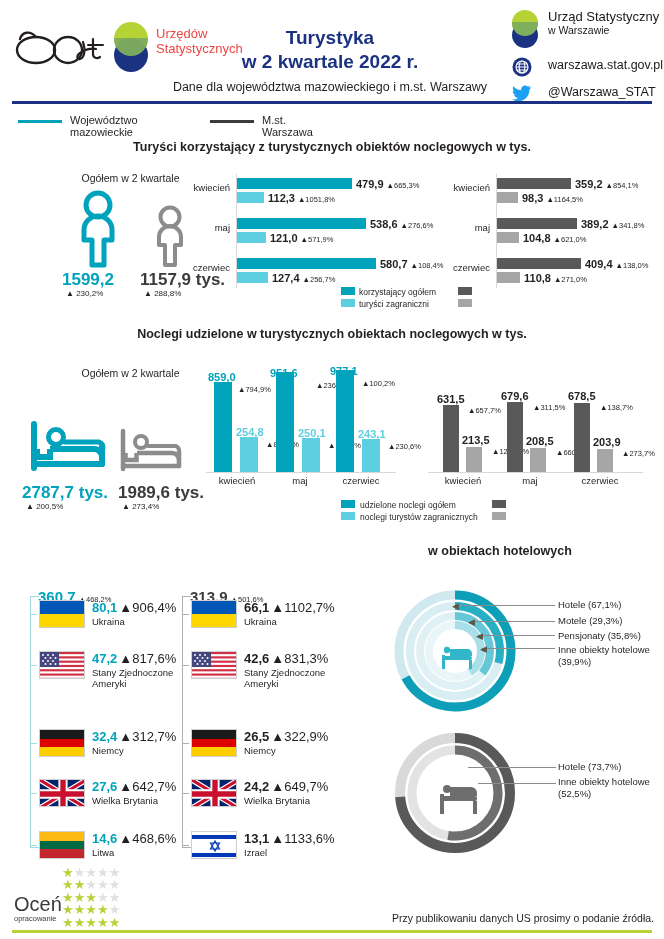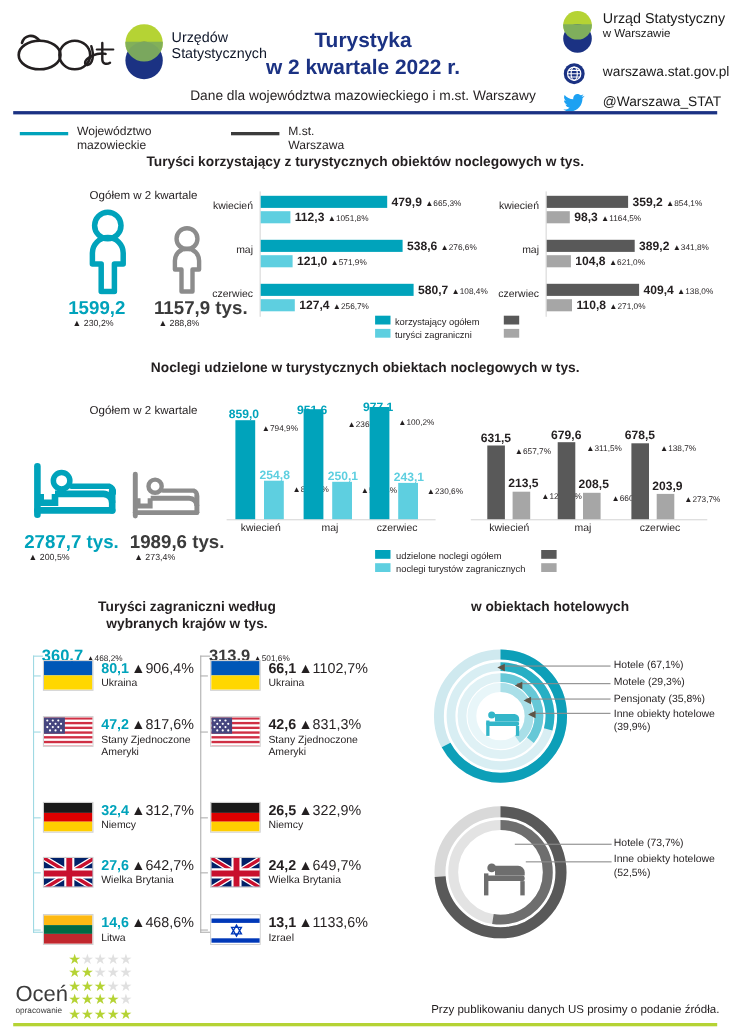--- a/index.html
+++ b/index.html
@@ -10,21 +10,21 @@
   }
   .page{position:relative;width:664px;height:939px;}
 
   
   .header{position:absolute;left:0;top:0;width:664px;height:100px;}
   .logo60{position:absolute;left:14px;top:26px;width:95px;height:42px;}
   .us-circles{position:absolute;left:108px;top:22px;width:44px;height:50px;}
   .us-circles .c-green{position:absolute;left:6px;top:0;width:34px;height:34px;border-radius:50%;background:#b5d334;}
   .us-circles .c-blue{position:absolute;left:6px;top:16px;width:34px;height:34px;border-radius:50%;background:#1b3283;}
   .us-circles .c-ovl{position:absolute;left:6px;top:16px;width:34px;height:18px;border-radius:0 0 17px 17px;background:#7fae5c;opacity:.95;}
-  .us-text{position:absolute;left:156px;top:26px;font-size:13px;line-height:15px;color:#0f172a;}
+  .us-text{position:absolute;left:156px;top:26px;font-size:13px;line-height:15px;color:#ef4444;}
 
   .title{position:absolute;left:180px;top:26px;width:300px;text-align:center;
     font-size:19px;font-weight:bold;color:#1b3283;line-height:24px;}
   .subtitle{position:absolute;left:120px;top:80px;width:420px;text-align:center;font-size:12.5px;color:#231f20;}
 
   .hdr-right{position:absolute;left:508px;top:10px;width:156px;}
   .hr-row{position:relative;height:30px;margin-bottom:3px;}
   .hr-logo{position:absolute;left:0;top:0;width:34px;height:42px;}
   .hr-logo .g{position:absolute;left:4px;top:0;width:26px;height:26px;border-radius:50%;background:#b5d334;}
   .hr-logo .b{position:absolute;left:4px;top:12px;width:26px;height:26px;border-radius:50%;background:#1b3283;}
@@ -362,24 +362,20 @@
   <div class="vlab" style="left:500px;top:475px;width:60px;">maj</div>
 
   <div class="vval" style="left:568px;top:390px;">678,5</div>
   <div class="vpct" style="left:600px;top:403px;">▲<span>138,7%</span></div>
   <div class="vbar" style="left:574px;top:403px;width:16px;height:69px;background:#595959;"></div>
   <div class="vval" style="left:593px;top:436px;">203,9</div>
   <div class="vpct" style="left:622px;top:449px;">▲<span>273,7%</span></div>
   <div class="vbar" style="left:597px;top:449px;width:16px;height:23px;background:#a6a6a6;"></div>
   <div class="vlab" style="left:568px;top:475px;width:64px;">czerwiec</div>
 
-  <div class="sec-title" style="left:20px;top:543px;width:300px;line-height:16px;">
-    <div>Turyści zagraniczni według</div>
-    <div>wybranych krajów w tys.</div>
-  </div>
 
   <div class="ctry-total" style="left:38px;top:588px;color:#00a3bb;">
     <span>360,7</span><span style="font-size:7.5px;font-weight:normal;color:#231f20;margin-left:3px;">▲<span>468,2%</span></span>
   </div>
   <div class="ctry-brace" style="left:30px;top:596px;height:250px;border-color:#9fd9e3;"></div>
 
   <div class="tick" style="left:30px;top:614px;background:#9fd9e3;"></div>
   <div class="flag" style="left:39px;top:600px;">
     <div style="height:50%;background:#0057b7;"></div>
       <div style="height:50%;background:#ffd700;"></div>

